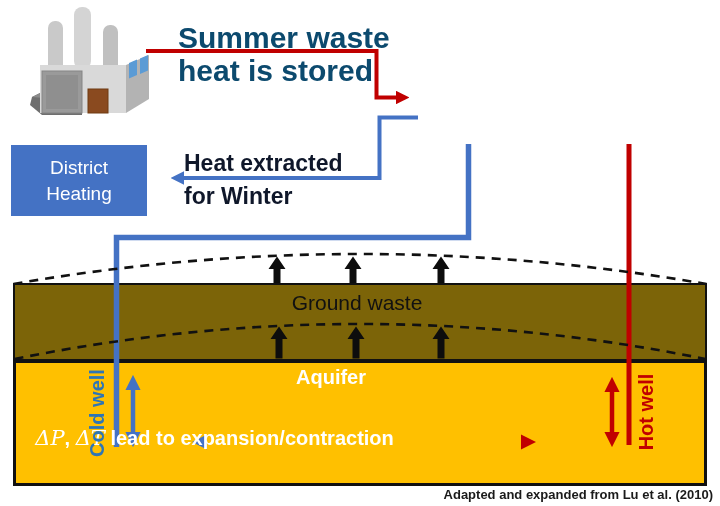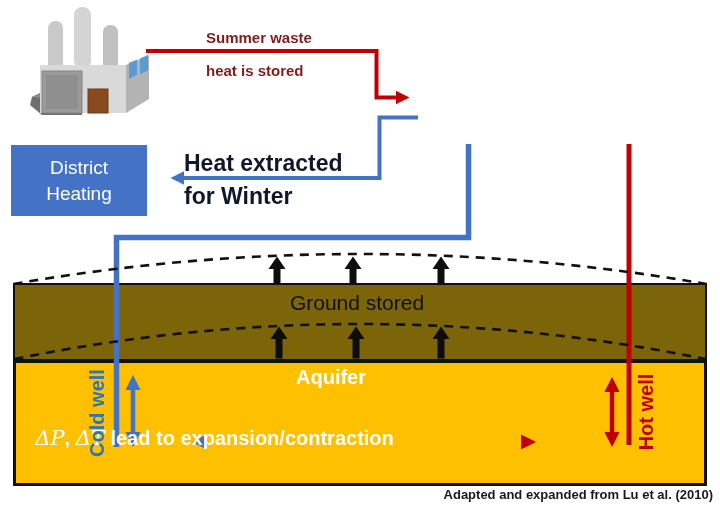--- a/index.html
+++ b/index.html
@@ -5,21 +5,21 @@
   html,body{margin:0;padding:0;background:#fff;}
   #stage{
     position:relative;width:720px;height:506px;background:#ffffff;overflow:hidden;
     font-family:"Liberation Sans",sans-serif;
   }
   .abs{position:absolute;}
   .pre{white-space:pre-line;}
   
   .lbl-summer{
     left:178px;top:21px;width:220px;
-    color:#7f1d1d;font-size:15px;font-weight:600;line-height:33px;margin-left:28px;
+    color:#0c4a6e;font-size:30px;font-weight:600;line-height:33px;
   }
   .lbl-winter{
     left:184px;top:147px;width:220px;
     color:#0f172a;font-size:23px;font-weight:600;line-height:33px;
   }
   
   .box-exchanger{
     left:418px;top:75px;width:279px;height:68px;
     background:#7F7F7F;border:2px solid #262626;box-sizing:border-box;
     display:flex;align-items:center;justify-content:center;
@@ -142,21 +142,21 @@
 
 
   <div class="abs z3 lbl-winter pre">Heat extracted
 for Winter</div>
 
   <div class="abs z3 box-district">
     <span class="pre">District
 Heating</span>
   </div>
 
-  <div class="abs z3 lbl-ground-uplift">Ground stored</div>
+  <div class="abs z3 lbl-ground-uplift">Ground waste</div>
 
   <div class="abs z3 lbl-aquifer-title">Aquifer</div>
 
   <div class="abs z3 lbl-aquifer-eq">
     <span class="math">ΔP</span><span>, </span><span class="math">ΔT</span><span> lead to expansion/contraction</span>
   </div>
 
   <div class="abs z3 lbl-cold-well">Cold well</div>
 
   <div class="abs z3 lbl-hot-well">Hot well</div>

